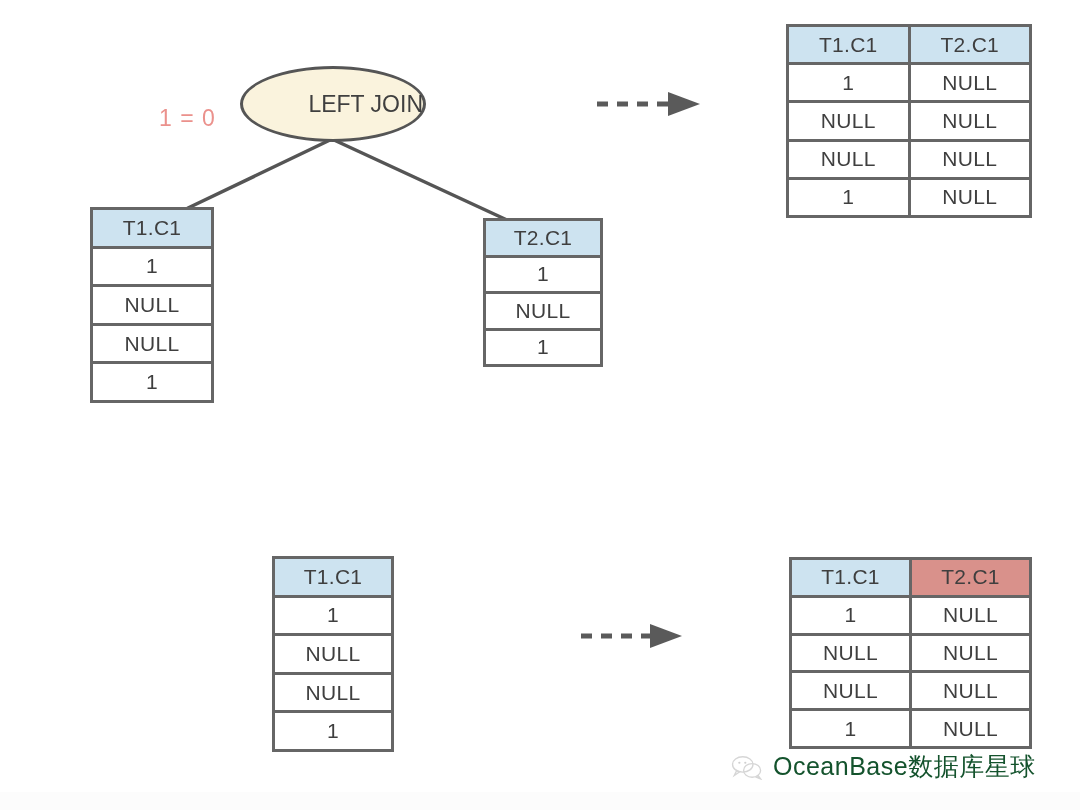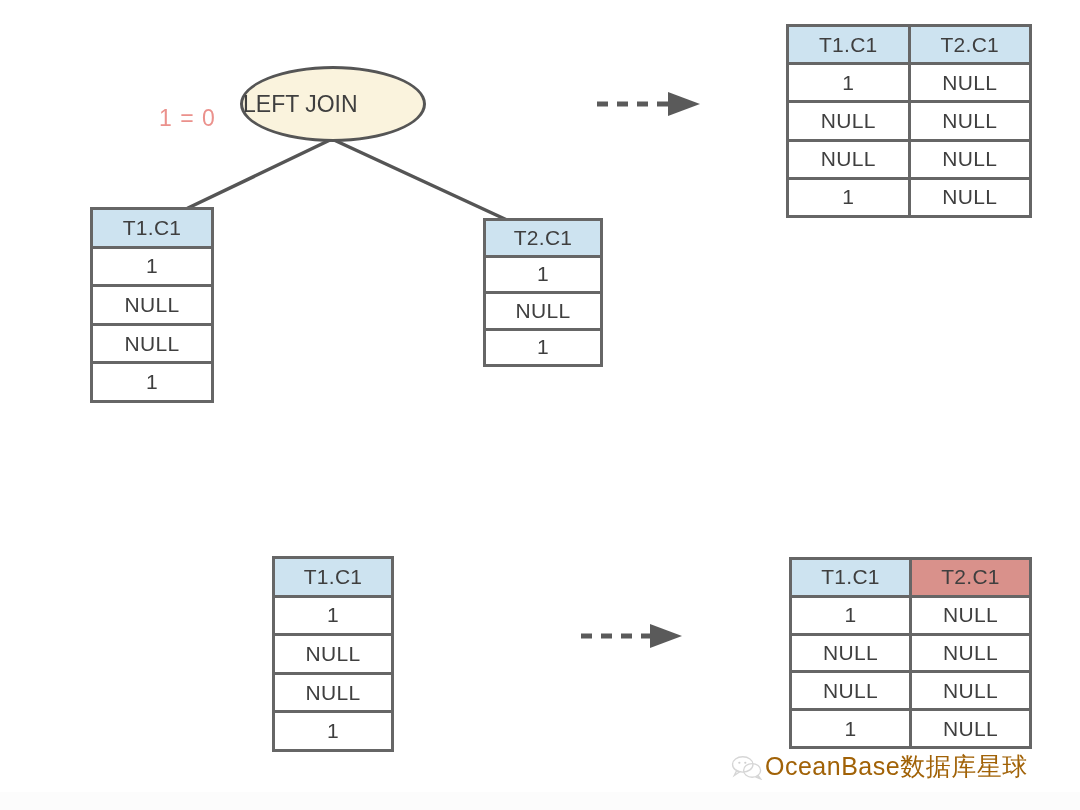--- a/index.html
+++ b/index.html
@@ -61,21 +61,21 @@
   }
 
   
   .ellipse {
     position: absolute;
     border: 3px solid #555555;
     background: #faf3dd;
     border-radius: 50%;
     display: flex;
     align-items: center;
-    justify-content: flex-start;
+    justify-content: flex-end;
     font-size: 23px;
     color: #3f3f3f;
     box-sizing: border-box;
     z-index: 6;
   }
 
   
   .lbl {
     position: absolute;
     font-size: 23px;
@@ -104,22 +104,22 @@
     height: 810px;
     z-index: 2;
     pointer-events: none;
   }
 
   
   .watermark {
     position: absolute;
     display: flex;
     align-items: center;
-    gap: 1px;
-    color: #a16207;
+    gap: 9px;
+    color: #14532d;
     font-size: 25px;
     letter-spacing: 0.5px;
     z-index: 8;
     white-space: nowrap;
   }
   .wm-icon { width: 34px; height: 26px; display:block; }
   .wm-band {
     position: absolute;
     left: 0;
     width: 1080px;

